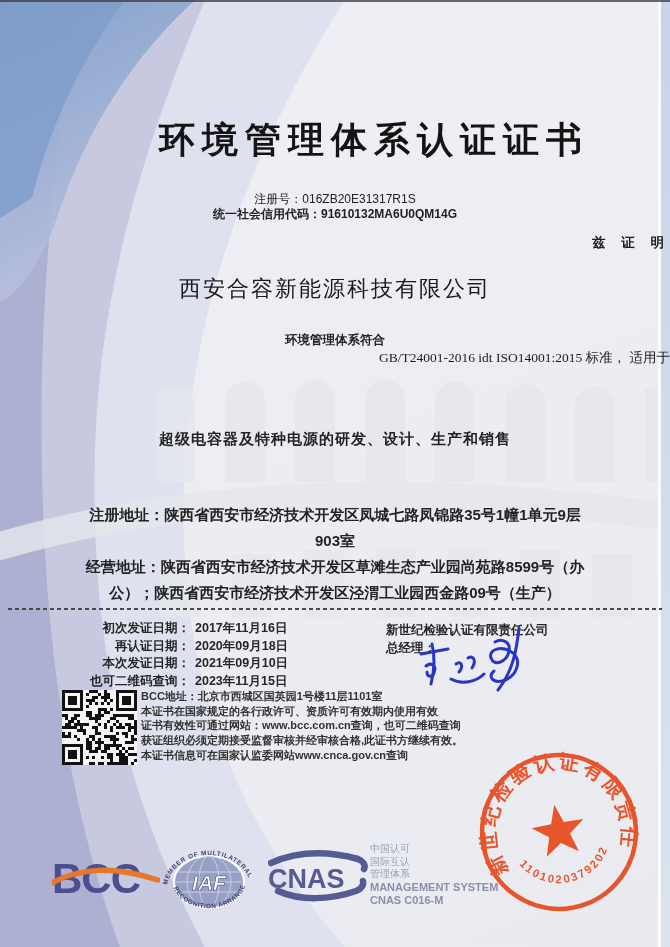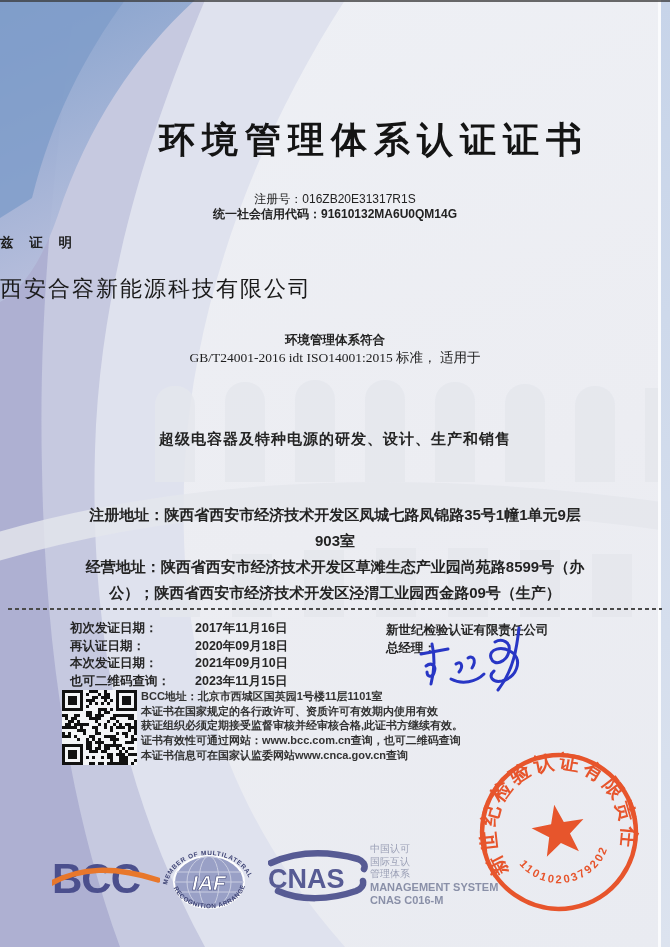--- a/index.html
+++ b/index.html
@@ -9,31 +9,31 @@
   .abs{position:absolute;}
   svg{display:block;}
   .edge-top{left:0;top:0;width:100%;height:2px;background:#3a3a3a;opacity:.75;}
   .edge-right{right:0;top:0;width:9px;height:100%;background:linear-gradient(180deg,#c7d4e9,#dce3ef);}
   .edge-right-inner{right:9px;top:0;width:3px;height:100%;background:#fafbfd;}
 
   .title{left:0;top:116px;width:100%;text-align:center;font-family:"DejaVu Serif",serif;
          font-size:36px;font-weight:600;letter-spacing:7px;color:#141414;margin-left:39px;}
   .regline{left:0;top:191px;width:100%;text-align:center;font-size:12px;font-weight:normal;color:#222;}
   .creditline{left:0;top:206px;width:100%;text-align:center;font-size:12px;font-weight:bold;color:#222;}
-  .hereby{left:0;top:234px;width:100%;text-align:left;font-size:13.5px;font-weight:bold;letter-spacing:6px;color:#1f1f1f;}
-  .company{left:0;top:274px;width:100%;text-align:left;font-size:22px;letter-spacing:2px;color:#1a1a1a;font-family:"DejaVu Serif",serif;}
+  .hereby{left:0;top:234px;width:100%;text-align:right;font-size:13.5px;font-weight:bold;letter-spacing:6px;color:#1f1f1f;}
+  .company{left:0;top:274px;width:100%;text-align:center;font-size:22px;letter-spacing:2px;color:#1a1a1a;font-family:"DejaVu Serif",serif;}
   .conform{left:0;top:332px;width:100%;text-align:center;font-size:12.5px;font-weight:bold;color:#242424;}
-  .standard{left:0;top:349px;width:100%;text-align:center;font-size:13.5px;font-family:"Liberation Serif",serif;color:#1e1e1e;}
+  .standard{left:0;top:349px;width:100%;text-align:right;font-size:13.5px;font-family:"Liberation Serif",serif;color:#1e1e1e;}
   .scope{left:0;top:430px;width:100%;text-align:center;font-size:15px;font-weight:bold;letter-spacing:1px;color:#242424;}
   .addresses{left:40px;top:502px;width:590px;text-align:center;font-size:15px;font-weight:bold;line-height:26px;color:#232323;}
   .dash{left:8px;top:608px;width:654px;height:2px;
         background:repeating-linear-gradient(90deg,#4a4a4a 0 4px,transparent 4px 7px);}
   .dates{left:70px;top:620px;font-size:12.5px;font-weight:bold;color:#262626;}
   .date-row{display:flex;line-height:17.6px;}
-  .date-label{width:120px;text-align:left;}
+  .date-label{width:120px;text-align:right;}
   .date-value{margin-left:5px;}
   .issuer{left:386px;top:621px;font-size:12.5px;font-weight:bold;color:#262626;line-height:18px;}
   .fineprint{left:141px;top:689px;width:360px;font-size:11px;font-weight:bold;line-height:14.7px;color:#333;}
   .qr{left:62px;top:690px;}
   .cnas-caption{left:370px;top:843px;line-height:12.5px;}
   .cap-cn{font-size:10px;color:#9a9fb5;}
   .cap-en{font-size:11px;font-weight:bold;color:#8a90a8;line-height:13.5px;}
   .stamp{left:477px;top:750px;transform:rotate(-10deg);opacity:.93;}
 </style>
 </head>
@@ -350,22 +350,22 @@
       <rect x="54" y="72" width="3" height="3" fill="#111"></rect>
       <rect x="57" y="72" width="3" height="3" fill="#111"></rect>
       <rect x="60" y="72" width="3" height="3" fill="#111"></rect>
       <rect x="63" y="72" width="3" height="3" fill="#111"></rect>
       <rect x="69" y="72" width="3" height="3" fill="#111"></rect>
     </svg>
 
   <div class="abs fineprint">
     <div>BCC地址：北京市西城区国英园1号楼11层1101室</div>
     <div>本证书在国家规定的各行政许可、资质许可有效期内使用有效</div>
+    <div>证书有效性可通过网站：www.bcc.com.cn查询，也可二维码查询</div>
     <div>获证组织必须定期接受监督审核并经审核合格,此证书方继续有效。</div>
-    <div>证书有效性可通过网站：www.bcc.com.cn查询，也可二维码查询</div>
     <div>本证书信息可在国家认监委网站www.cnca.gov.cn查询</div>
   </div>
 
   <svg class="abs" width="108" height="48" viewBox="0 0 108 48" style="left:52px;top:853px;">
     <text x="0" y="40" font-family="Liberation Sans, sans-serif" font-size="42" font-weight="900" fill="#4b4f8d" letter-spacing="-1">BCC</text>
     <path d="M -2,31 C 28,14 62,13 106,27" stroke="#e8772b" stroke-width="5.5" fill="none" stroke-linecap="round"></path>
   </svg>
 
   <svg class="abs" width="96" height="84" viewBox="0 0 96 84" style="left:162px;top:840px;">
     <defs>

